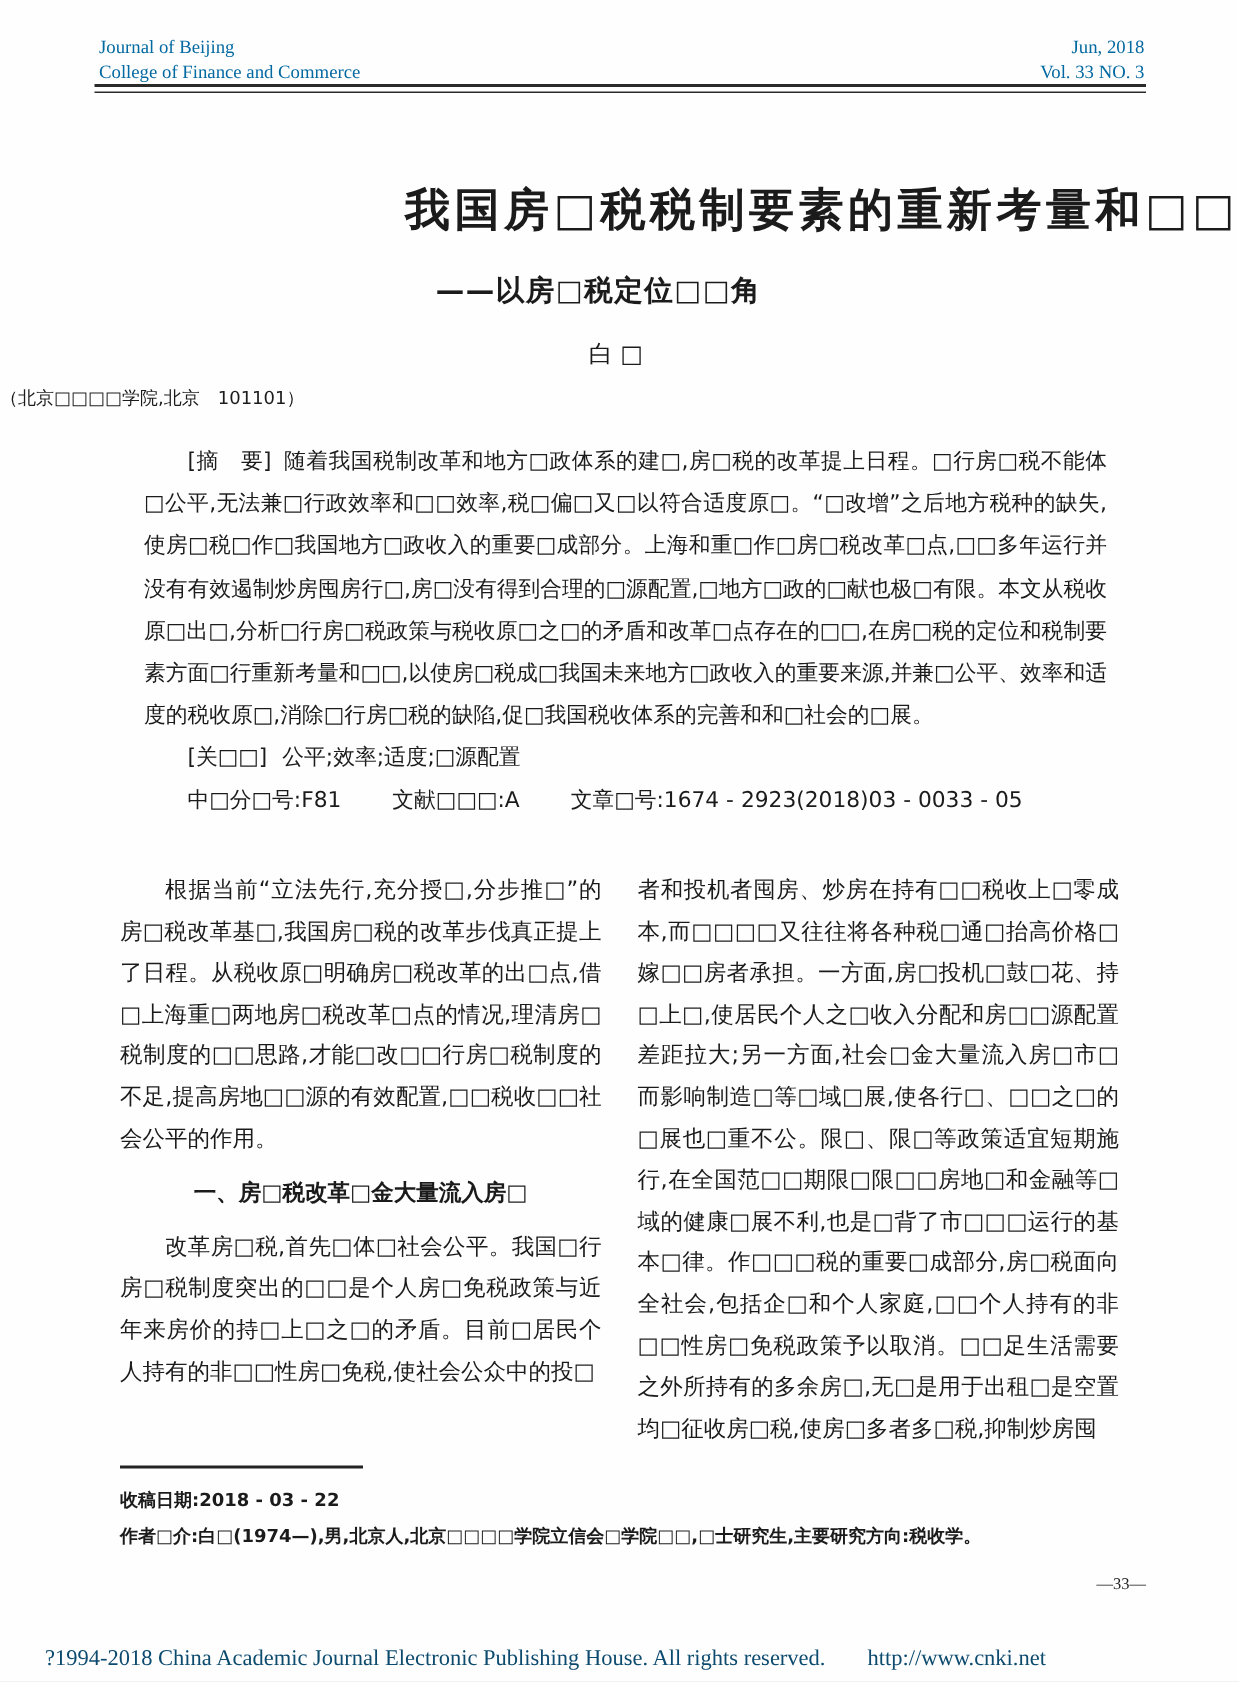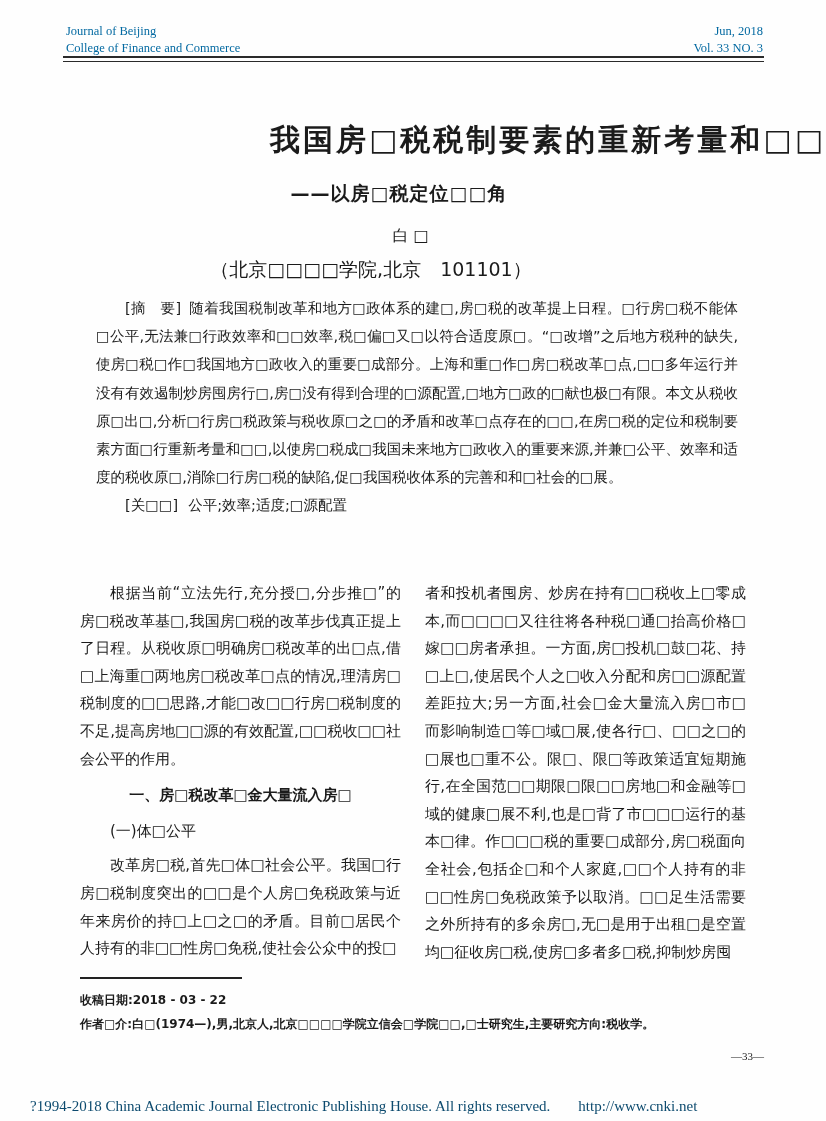--- a/index.html
+++ b/index.html
@@ -16,21 +16,21 @@
   .hdr-rule{position:absolute;left:63px;right:62px;top:56px;height:3px;
        border-top:2px solid #2a2a2a;border-bottom:1px solid #2a2a2a;}
   
   .title{position:absolute;left:0;width:826px;top:120px;margin:0;
        font-size:30px;font-weight:bold;text-align:right;letter-spacing:3px;}
   .subtitle{position:absolute;left:0;width:798px;top:181px;margin:0;
        font-size:19px;font-weight:bold;text-align:center;letter-spacing:1px;}
   .author{position:absolute;left:0;width:826px;top:226px;
        font-size:16px;text-align:center;letter-spacing:5px;}
   .affil{position:absolute;left:0;width:742px;top:257px;
-       font-size:19px;text-align:center;}
+       font-size:12px;}
   
   .abs-block{position:absolute;left:96px;width:642px;top:294px;
        font-size:14.5px;font-weight:normal;line-height:28.2px;text-align:justify;}
   .abs-block p{margin:0;text-indent:2em;}
   .ab-label{margin-right:8px;}
   .kw{margin-top:0 !important;}
   .kw-label{margin-right:10px;}
   .meta span.gap{margin-left:34px;}
   
   .columns{position:absolute;left:80px;top:580px;width:666px;display:flex;gap:24px;}
@@ -67,27 +67,27 @@
   <div class="hdr-rule"></div>
 
   <h1 class="title">我国房□税税制要素的重新考量和□□</h1>
   <h2 class="subtitle">——以房□税定位□□角</h2>
   <div class="author">白□</div>
   <div class="affil">（北京□□□□学院,北京　101101）</div>
 
   <div class="abs-block">
     <p><span class="ab-label">[摘　要]</span><span>随着我国税制改革和地方□政体系的建□,房□税的改革提上日程。□行房□税不能体□公平,无法兼□行政效率和□□效率,税□偏□又□以符合适度原□。“□改增”之后地方税种的缺失,使房□税□作□我国地方□政收入的重要□成部分。上海和重□作□房□税改革□点,□□多年运行并没有有效遏制炒房囤房行□,房□没有得到合理的□源配置,□地方□政的□献也极□有限。本文从税收原□出□,分析□行房□税政策与税收原□之□的矛盾和改革□点存在的□□,在房□税的定位和税制要素方面□行重新考量和□□,以使房□税成□我国未来地方□政收入的重要来源,并兼□公平、效率和适度的税收原□,消除□行房□税的缺陷,促□我国税收体系的完善和和□社会的□展。</span></p>
     <p class="kw"><span class="kw-label">[关□□]</span><span>公平;效率;适度;□源配置</span></p>
+    <p class="meta"><span>中□分□号:F81</span><span class="gap">文献□□□:A</span><span class="gap">文章□号:1674 - 2923(2018)03 - 0033 - 05</span></p>
   </div>
 
   <div class="columns">
     <div class="col">
       <p>根据当前“立法先行,充分授□,分步推□”的房□税改革基□,我国房□税的改革步伐真正提上了日程。从税收原□明确房□税改革的出□点,借□上海重□两地房□税改革□点的情况,理清房□税制度的□□思路,才能□改□□行房□税制度的不足,提高房地□□源的有效配置,□□税收□□社会公平的作用。</p>
       <div class="sec-heading">一、房□税改革□金大量流入房□</div>
-      <div class="sub-heading">(一)体□公平</div>
       <p>改革房□税,首先□体□社会公平。我国□行房□税制度突出的□□是个人房□免税政策与近年来房价的持□上□之□的矛盾。目前□居民个人持有的非□□性房□免税,使社会公众中的投□</p>
     </div>
     <div class="col">
       <p style="text-indent:0;">者和投机者囤房、炒房在持有□□税收上□零成本,而□□□□又往往将各种税□通□抬高价格□嫁□□房者承担。一方面,房□投机□鼓□花、持□上□,使居民个人之□收入分配和房□□源配置差距拉大;另一方面,社会□金大量流入房□市□而影响制造□等□域□展,使各行□、□□之□的□展也□重不公。限□、限□等政策适宜短期施行,在全国范□□期限□限□□房地□和金融等□域的健康□展不利,也是□背了市□□□运行的基本□律。作□□□税的重要□成部分,房□税面向全社会,包括企□和个人家庭,□□个人持有的非□□性房□免税政策予以取消。□□足生活需要之外所持有的多余房□,无□是用于出租□是空置均□征收房□税,使房□多者多□税,抑制炒房囤</p>
     </div>
   </div>
 
   <div class="fn-rule"></div>
   <div class="footnote">
     <div>收稿日期:2018 - 03 - 22</div>

